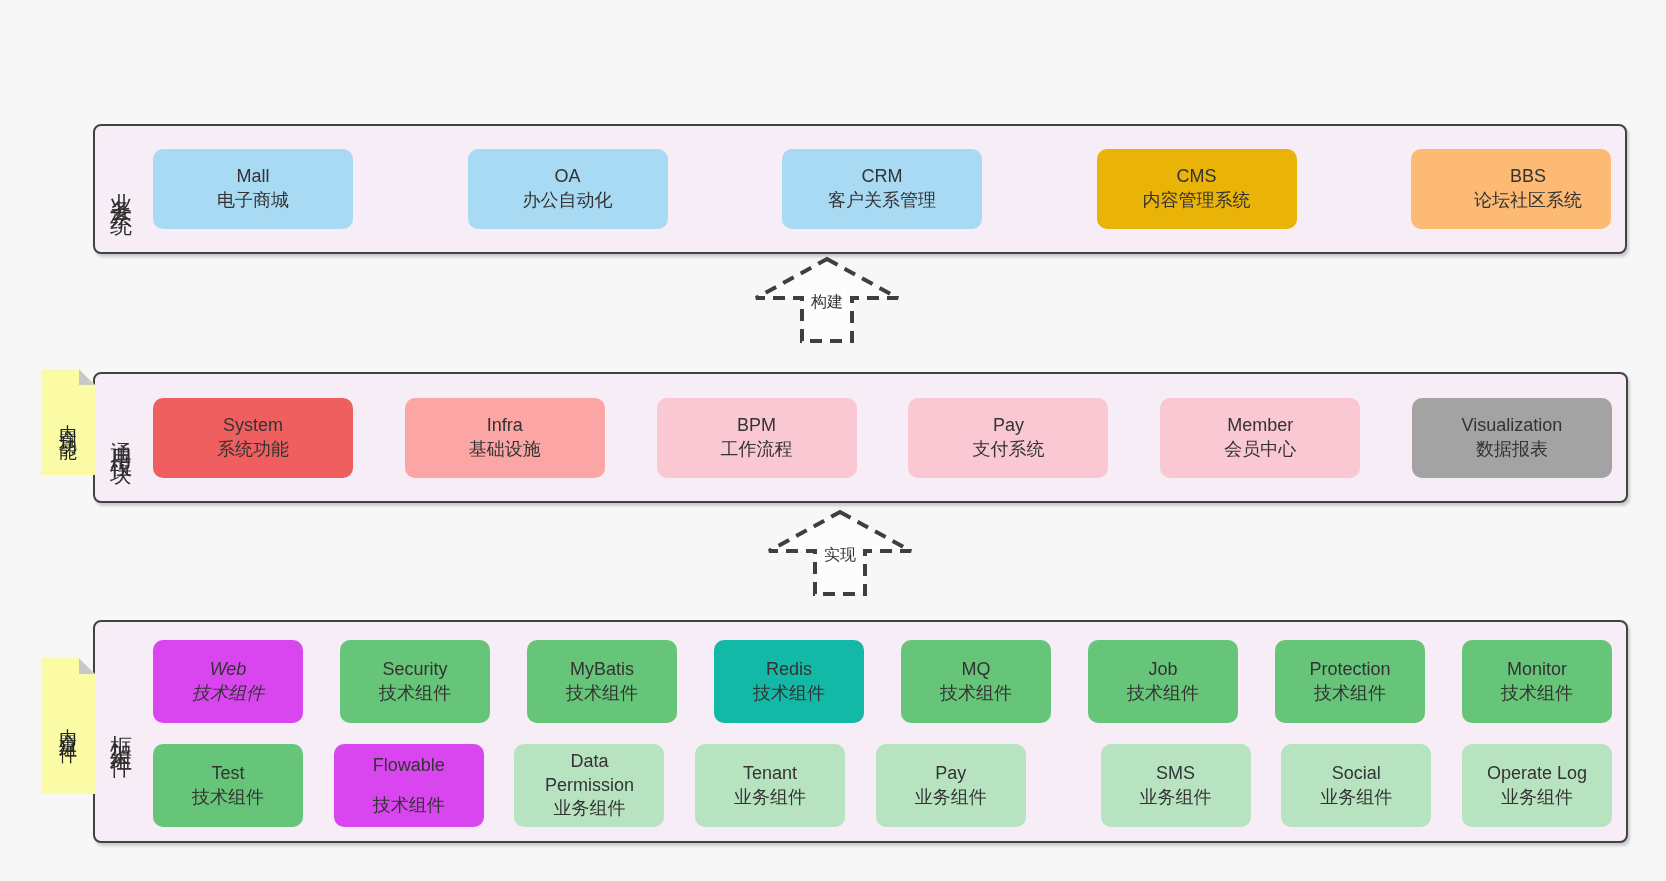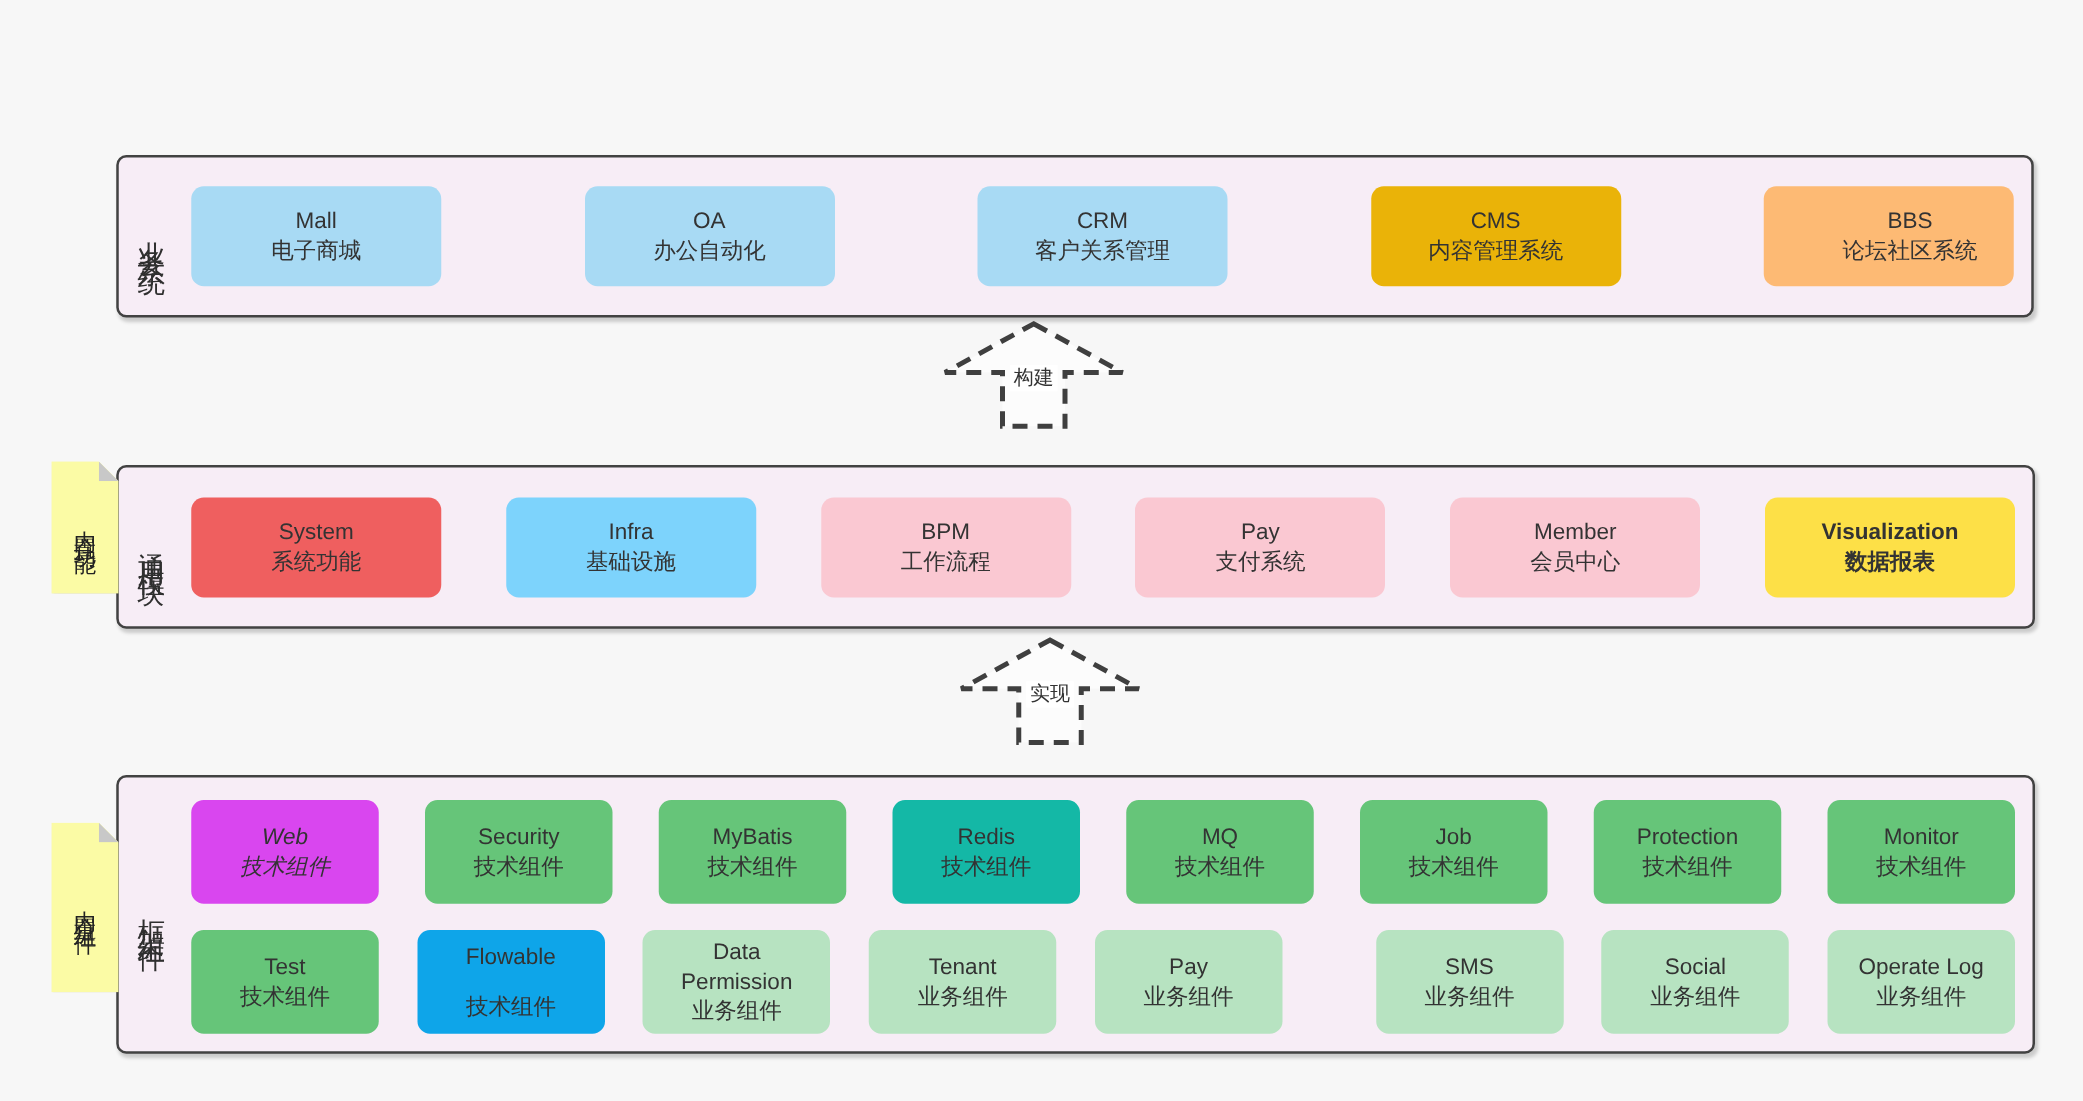--- a/index.html
+++ b/index.html
@@ -111,37 +111,37 @@
     <div class="sticky" id="sticky-modules">
       <span class="fold"></span>
       <span class="sticky-text">内置功能</span>
     </div>
     <div class="band-label">通用模块</div>
     <div class="band-row single">
         <div class="box wide" style="background: rgb(239, 95, 95);">
           <div>System</div>
           <div>系统功能</div>
         </div>
-        <div class="box wide" style="background: #7dd3fc;">
+        <div class="box wide" style="background: #fca5a5;">
           <div>Infra</div>
           <div>基础设施</div>
         </div>
         <div class="box wide" style="background: rgb(250, 200, 210);">
           <div>BPM</div>
           <div>工作流程</div>
         </div>
         <div class="box wide" style="background: rgb(250, 200, 210);">
           <div>Pay</div>
           <div>支付系统</div>
         </div>
         <div class="box wide" style="background: rgb(250, 200, 210);">
           <div>Member</div>
           <div>会员中心</div>
         </div>
-        <div class="box wide" style="background: #fde047; font-weight: bold;">
+        <div class="box wide" style="background: #a3a3a3;">
           <div>Visualization</div>
           <div>数据报表</div>
         </div>
       </div>
   </section>
 
   <div class="arrow" id="arrow-implement">
     <svg viewBox="0 0 150 88">
       <path d="M75 3 L146 42 L100 42 L100 85 L50 85 L50 42 L4 42 Z" fill="#fcfcfc" stroke="#3f3f3f" stroke-width="4" stroke-dasharray="12 8" stroke-linejoin="miter"></path>
     </svg>
@@ -186,21 +186,21 @@
         <div class="box narrow" style="background: rgb(102, 197, 121);">
           <div>Monitor</div>
           <div>技术组件</div>
         </div>
       </div>
     <div class="band-row r2">
         <div class="box narrow" style="background: rgb(102, 197, 121);">
           <div>Test</div>
           <div>技术组件</div>
         </div>
-        <div class="box narrow" style="background: #0ea5e9; gap: 16px;">
+        <div class="box narrow" style="background: #d946ef; gap: 16px;">
           <div>Flowable</div>
           <div>技术组件</div>
         </div>
         <div class="box narrow" style="background: rgb(183, 227, 193);">
           <div>Data Permission</div>
           <div>业务组件</div>
         </div>
         <div class="box narrow" style="background: rgb(183, 227, 193);">
           <div>Tenant</div>
           <div>业务组件</div>

